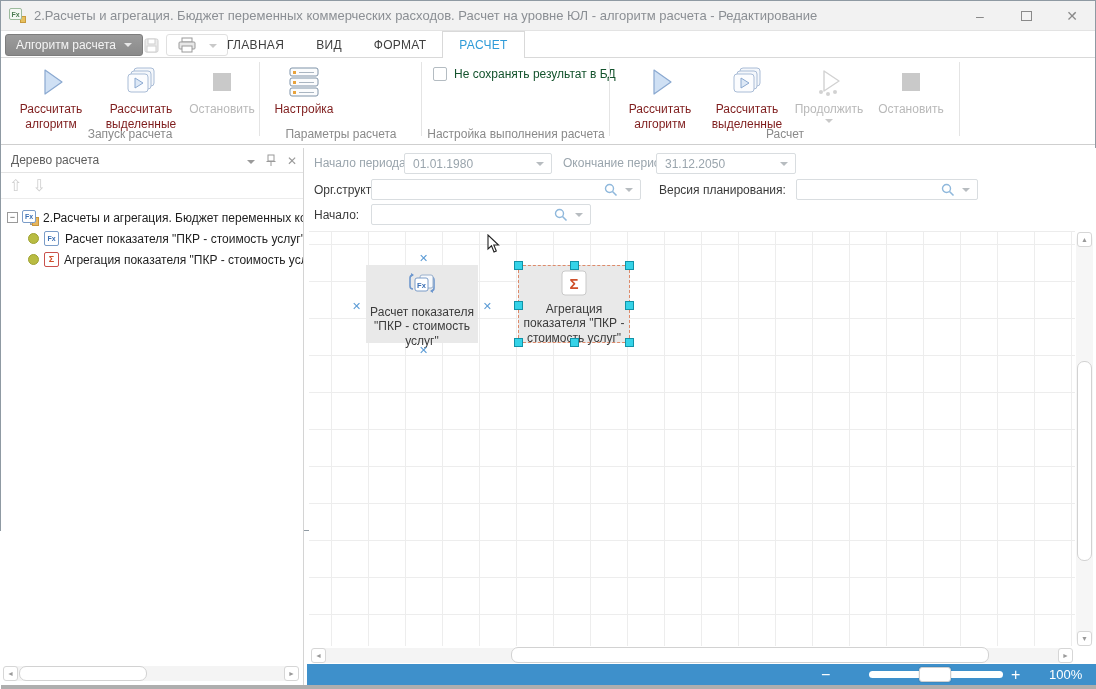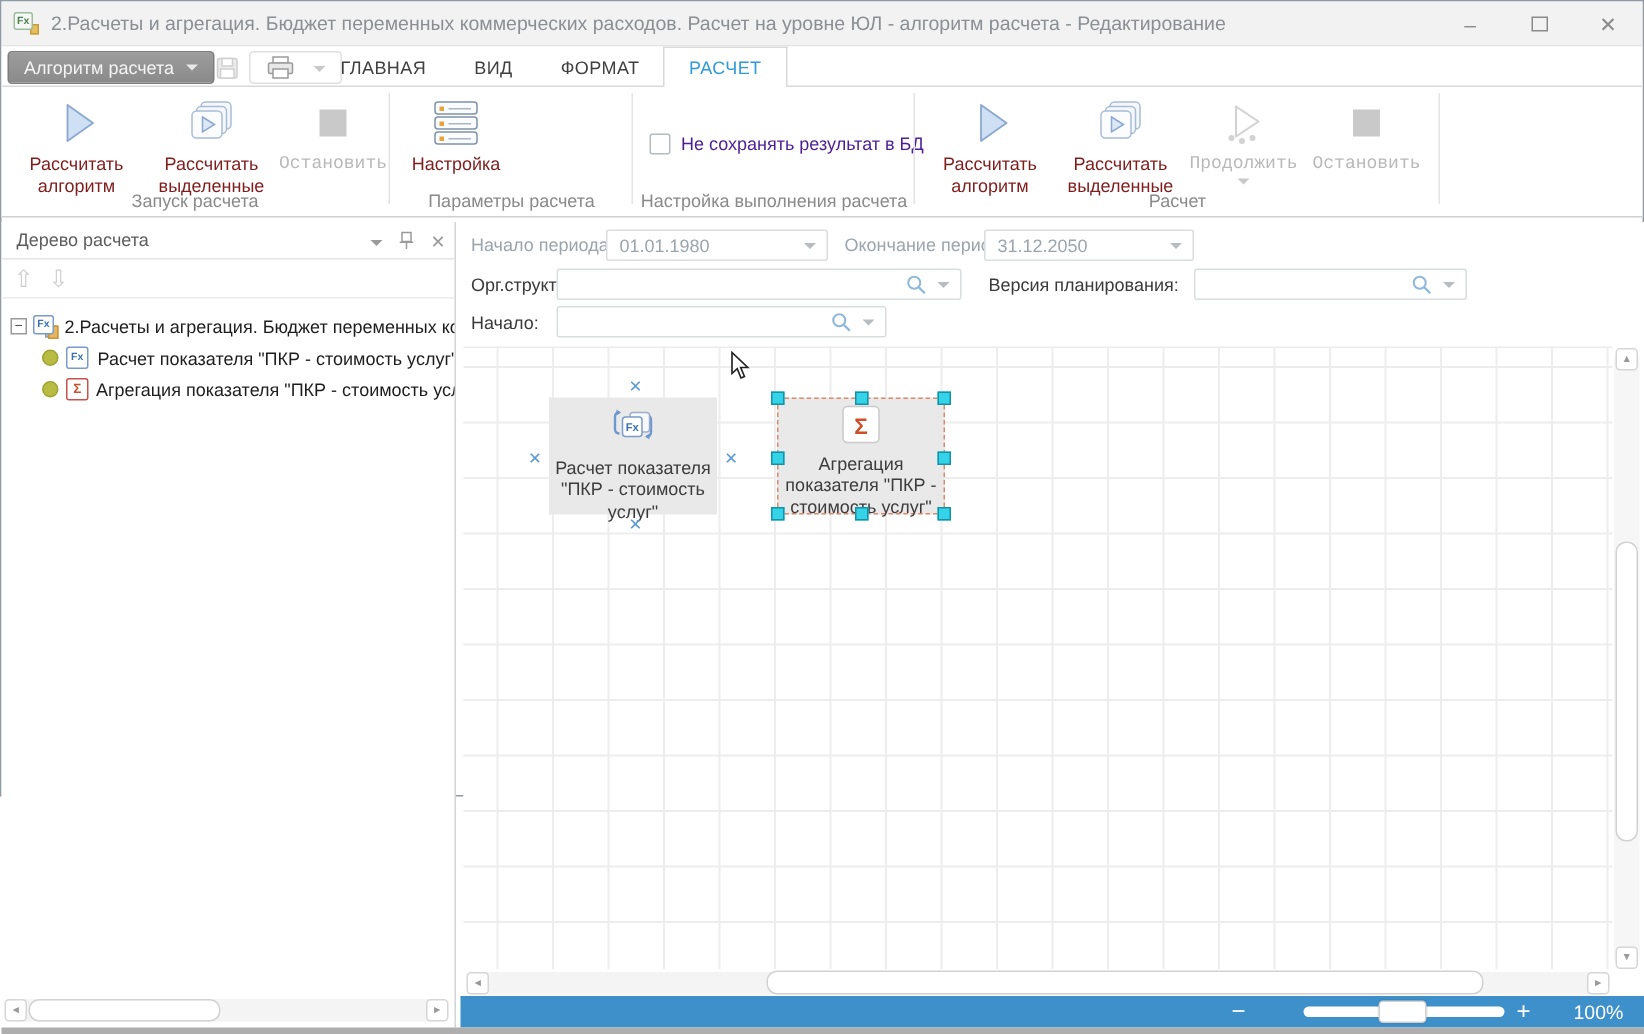--- a/index.html
+++ b/index.html
@@ -25,22 +25,22 @@
   .tabs { position:absolute; left:210px; top:0; height:27px; display:flex; }
   .tab { padding:0 16px; height:27px; display:flex; align-items:center; font-size:12px; color:#3f3f3f; letter-spacing:.3px; }
   .tab.active { color:#2f9bd8; background:#fff; border:1px solid #d9d9d9; border-bottom:none; position:relative; z-index:3; }
 
   
   .ribbon { position:absolute; left:0; top:56px; width:100%; height:88px; background:#fff; border-top:1px solid #d9d9d9; border-bottom:1px solid #cfcfcf; }
   .rb-group-label { position:absolute; bottom:3px; font-size:12px; color:#8a8a8a; text-align:center; }
   .rb-sep { position:absolute; top:4px; height:74px; width:1px; background:#e4e4e4; }
   .rb-btn { position:absolute; top:4px; display:flex; flex-direction:column; align-items:center; text-align:center; font-size:12px; color:#7f1d1d; line-height:1.25; }
   .rb-btn .ic { height:40px; display:flex; align-items:center; justify-content:center; }
-  .rb-btn.disabled { color:#b9b9b9;font-family:Liberation Mono, monospace; }
-  .rb-chk { position:absolute; left:432px; top:9px; display:flex; align-items:flex-start; gap:7px; font-size:12px; color:#4c1d95;margin-top:22px; }
+  .rb-btn.disabled { color:#b9b9b9; }
+  .rb-chk { position:absolute; left:432px; top:9px; display:flex; align-items:flex-start; gap:7px; font-size:12px; color:#14532d; }
   .chk-box { width:14px; height:14px; background:#fff; border:1px solid #b4bcc2; border-radius:2px; }
   .dd-small { border-left:4px solid transparent; border-right:4px solid transparent; border-top:4px solid #c9c9c9; margin-top:2px; }
 
   
   .leftpanel { position:absolute; left:0; top:147px; width:303px; height:537px; background:#fff; border-right:1px solid #d4d4d4; }
   .lp-header { height:25px; border-bottom:1px solid #e4e4e4; display:flex; align-items:center; font-size:12px; color:#5d5d5d; padding-left:10px; position:relative; }
   .lp-hicons { position:absolute; right:6px; top:0; height:25px; display:flex; align-items:center; gap:11px; color:#9a9a9a; }
   .lp-toolbar { height:26px; border-bottom:1px solid #ececec; display:flex; align-items:center; gap:10px; padding-left:8px; color:#cfcfcf; font-size:16px; }
   .tree { padding-top:8px; font-size:12px; color:#1d1d1d; }
   .tree-row { display:flex; align-items:center; height:21px; white-space:nowrap; overflow:hidden; }

